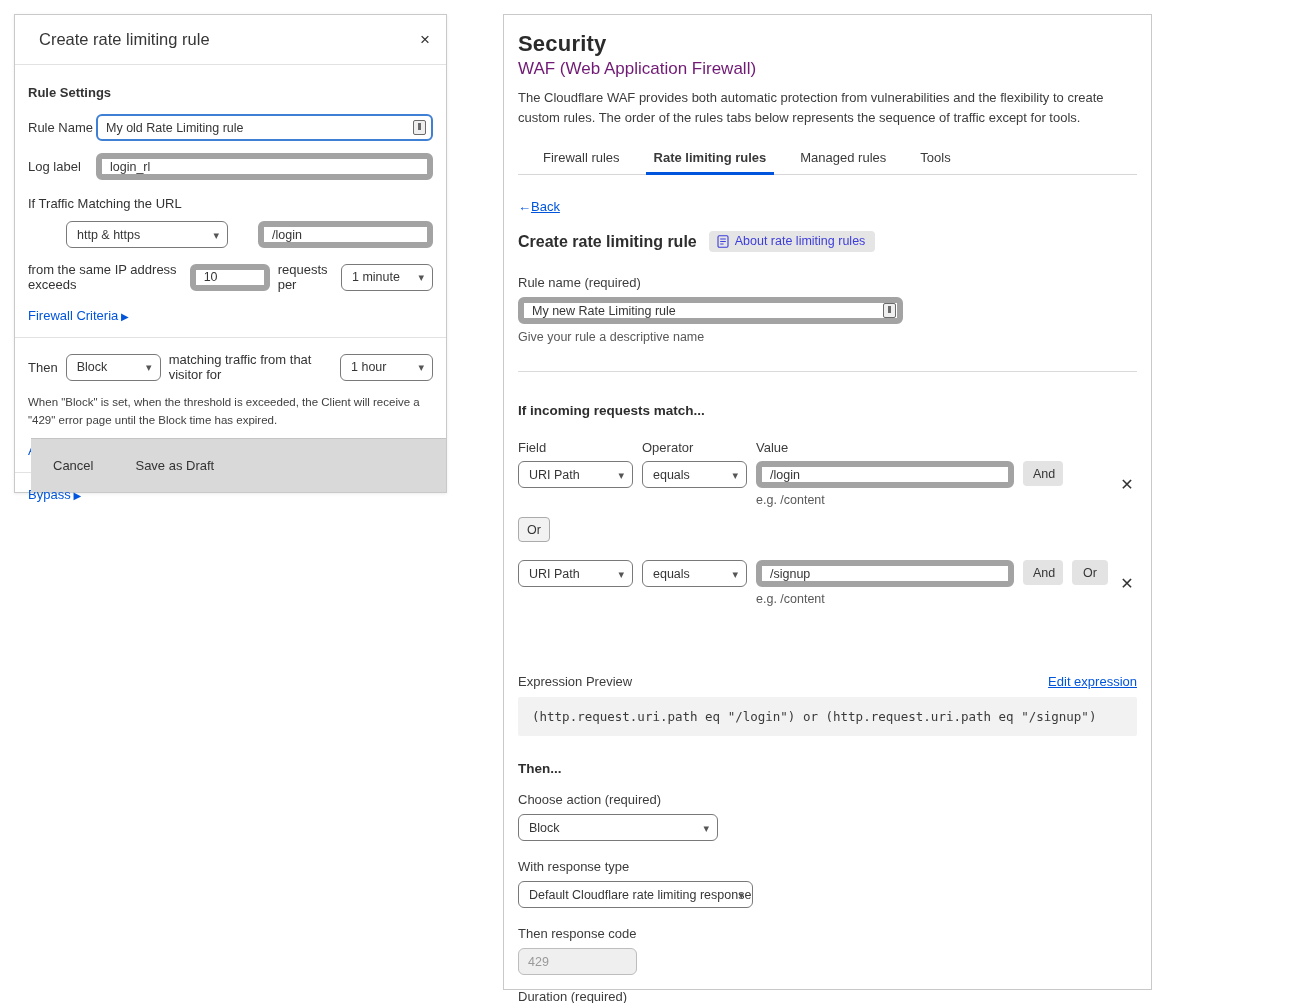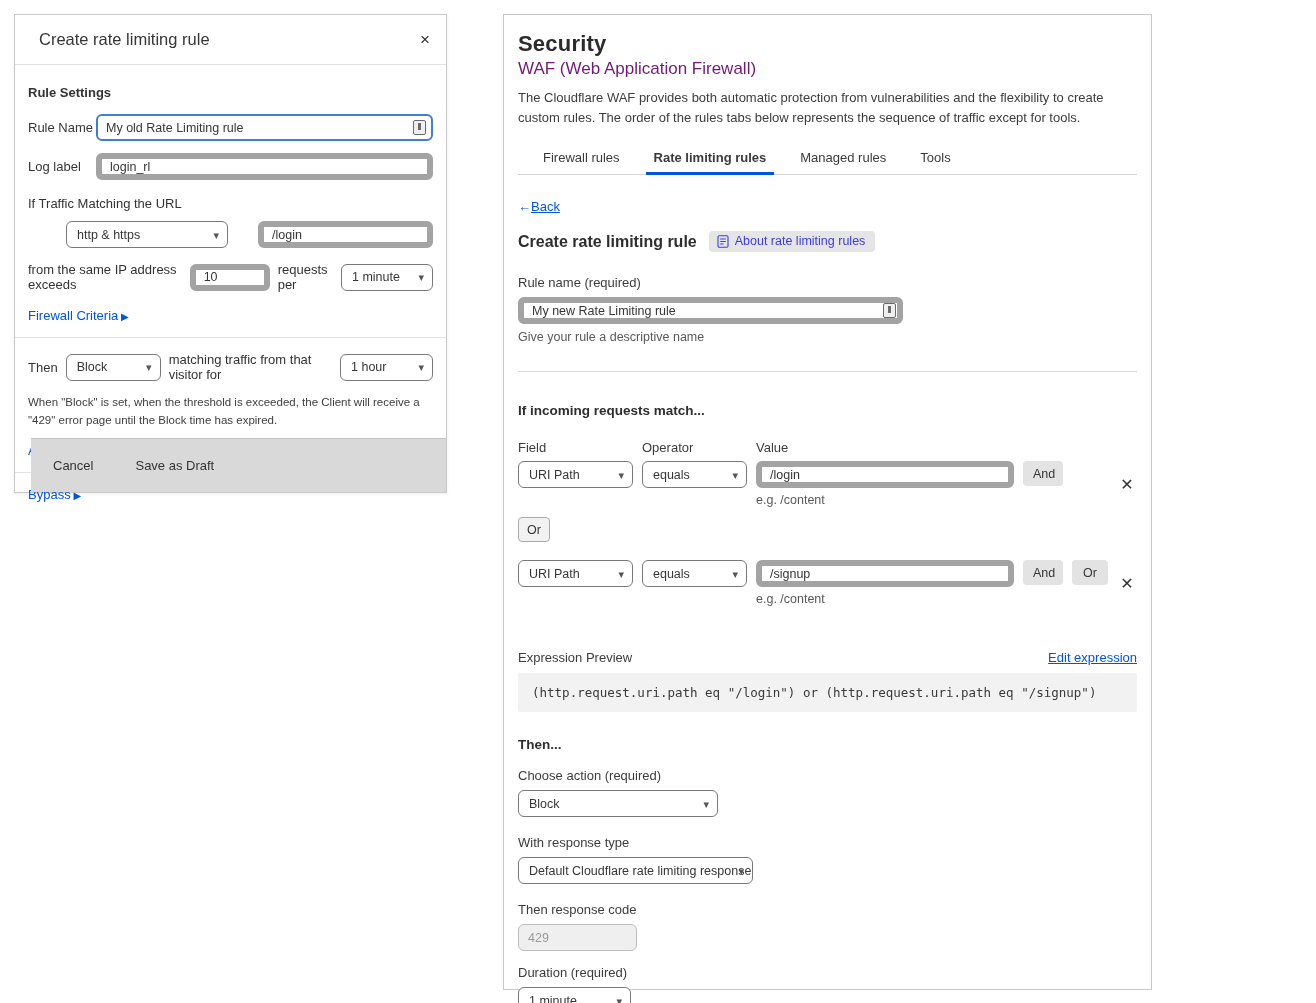--- a/index.html
+++ b/index.html
@@ -67,21 +67,21 @@
   .sec-h { font-size:13.5px; font-weight:bold; color:#2e2e2e; }
   .cond-grid { display:grid; grid-template-columns:115px 105px 1fr 40px 36px 20px; column-gap:9px;
     align-items:start; margin-top:6px; }
   .cond-labels { display:grid; grid-template-columns:115px 105px 1fr; column-gap:9px; margin-top:22px; }
   .gray-btn { height:25px; background:#e3e3e3; border:none; border-radius:4px; font-size:12.5px;
     color:#363636; font-family:"Liberation Sans",sans-serif; cursor:pointer; padding:0 10px; }
   .x-ic { font-size:16px; color:#333; cursor:pointer; align-self:center; text-align:center; line-height:25px; font-weight:300; }
   .cond-hint { margin-top:5px; }
   .or-standalone { margin-top:10px; height:25px; width:32px; background:#f2f2f2; border:1px solid #ababab;
     border-radius:4px; font-size:12.5px; color:#363636; font-family:"Liberation Sans",sans-serif; cursor:pointer; }
-  .expr-row { display:flex; justify-content:space-between; align-items:flex-end; margin-top:44px;text-align:right; }
+  .expr-row { display:flex; justify-content:space-between; align-items:flex-end; margin-top:68px;text-align:right; }
   .expr-link { color:#0055dc; font-size:13px; text-decoration:underline; cursor:pointer; }
   .code-box { margin-top:8px; background:#f2f2f2; border-radius:2px; padding:12px 14px;
     font-family:"DejaVu Sans Mono", monospace; font-size:12.5px; color:#3a3a3a; }
   .then-cols { display:flex; gap:18px; margin-top:16px;flex-direction:column; }
   .then-col .sel { margin-top:7px; height:27px; }
   .col-a { width:200px; } .col-b { width:235px; } .col-c { width:119px; }
   .dis-input { margin-top:7px; height:27px; width:119px; background:#efefef; border:1px solid #bdbdbd;
     border-radius:6px; color:#9a9a9a; font-size:12.5px; padding:0 9px; font-family:"Liberation Sans",sans-serif; }
   .sel.w113 { width:113px; }
   .rate-labels { display:flex; margin-top:14px; }

